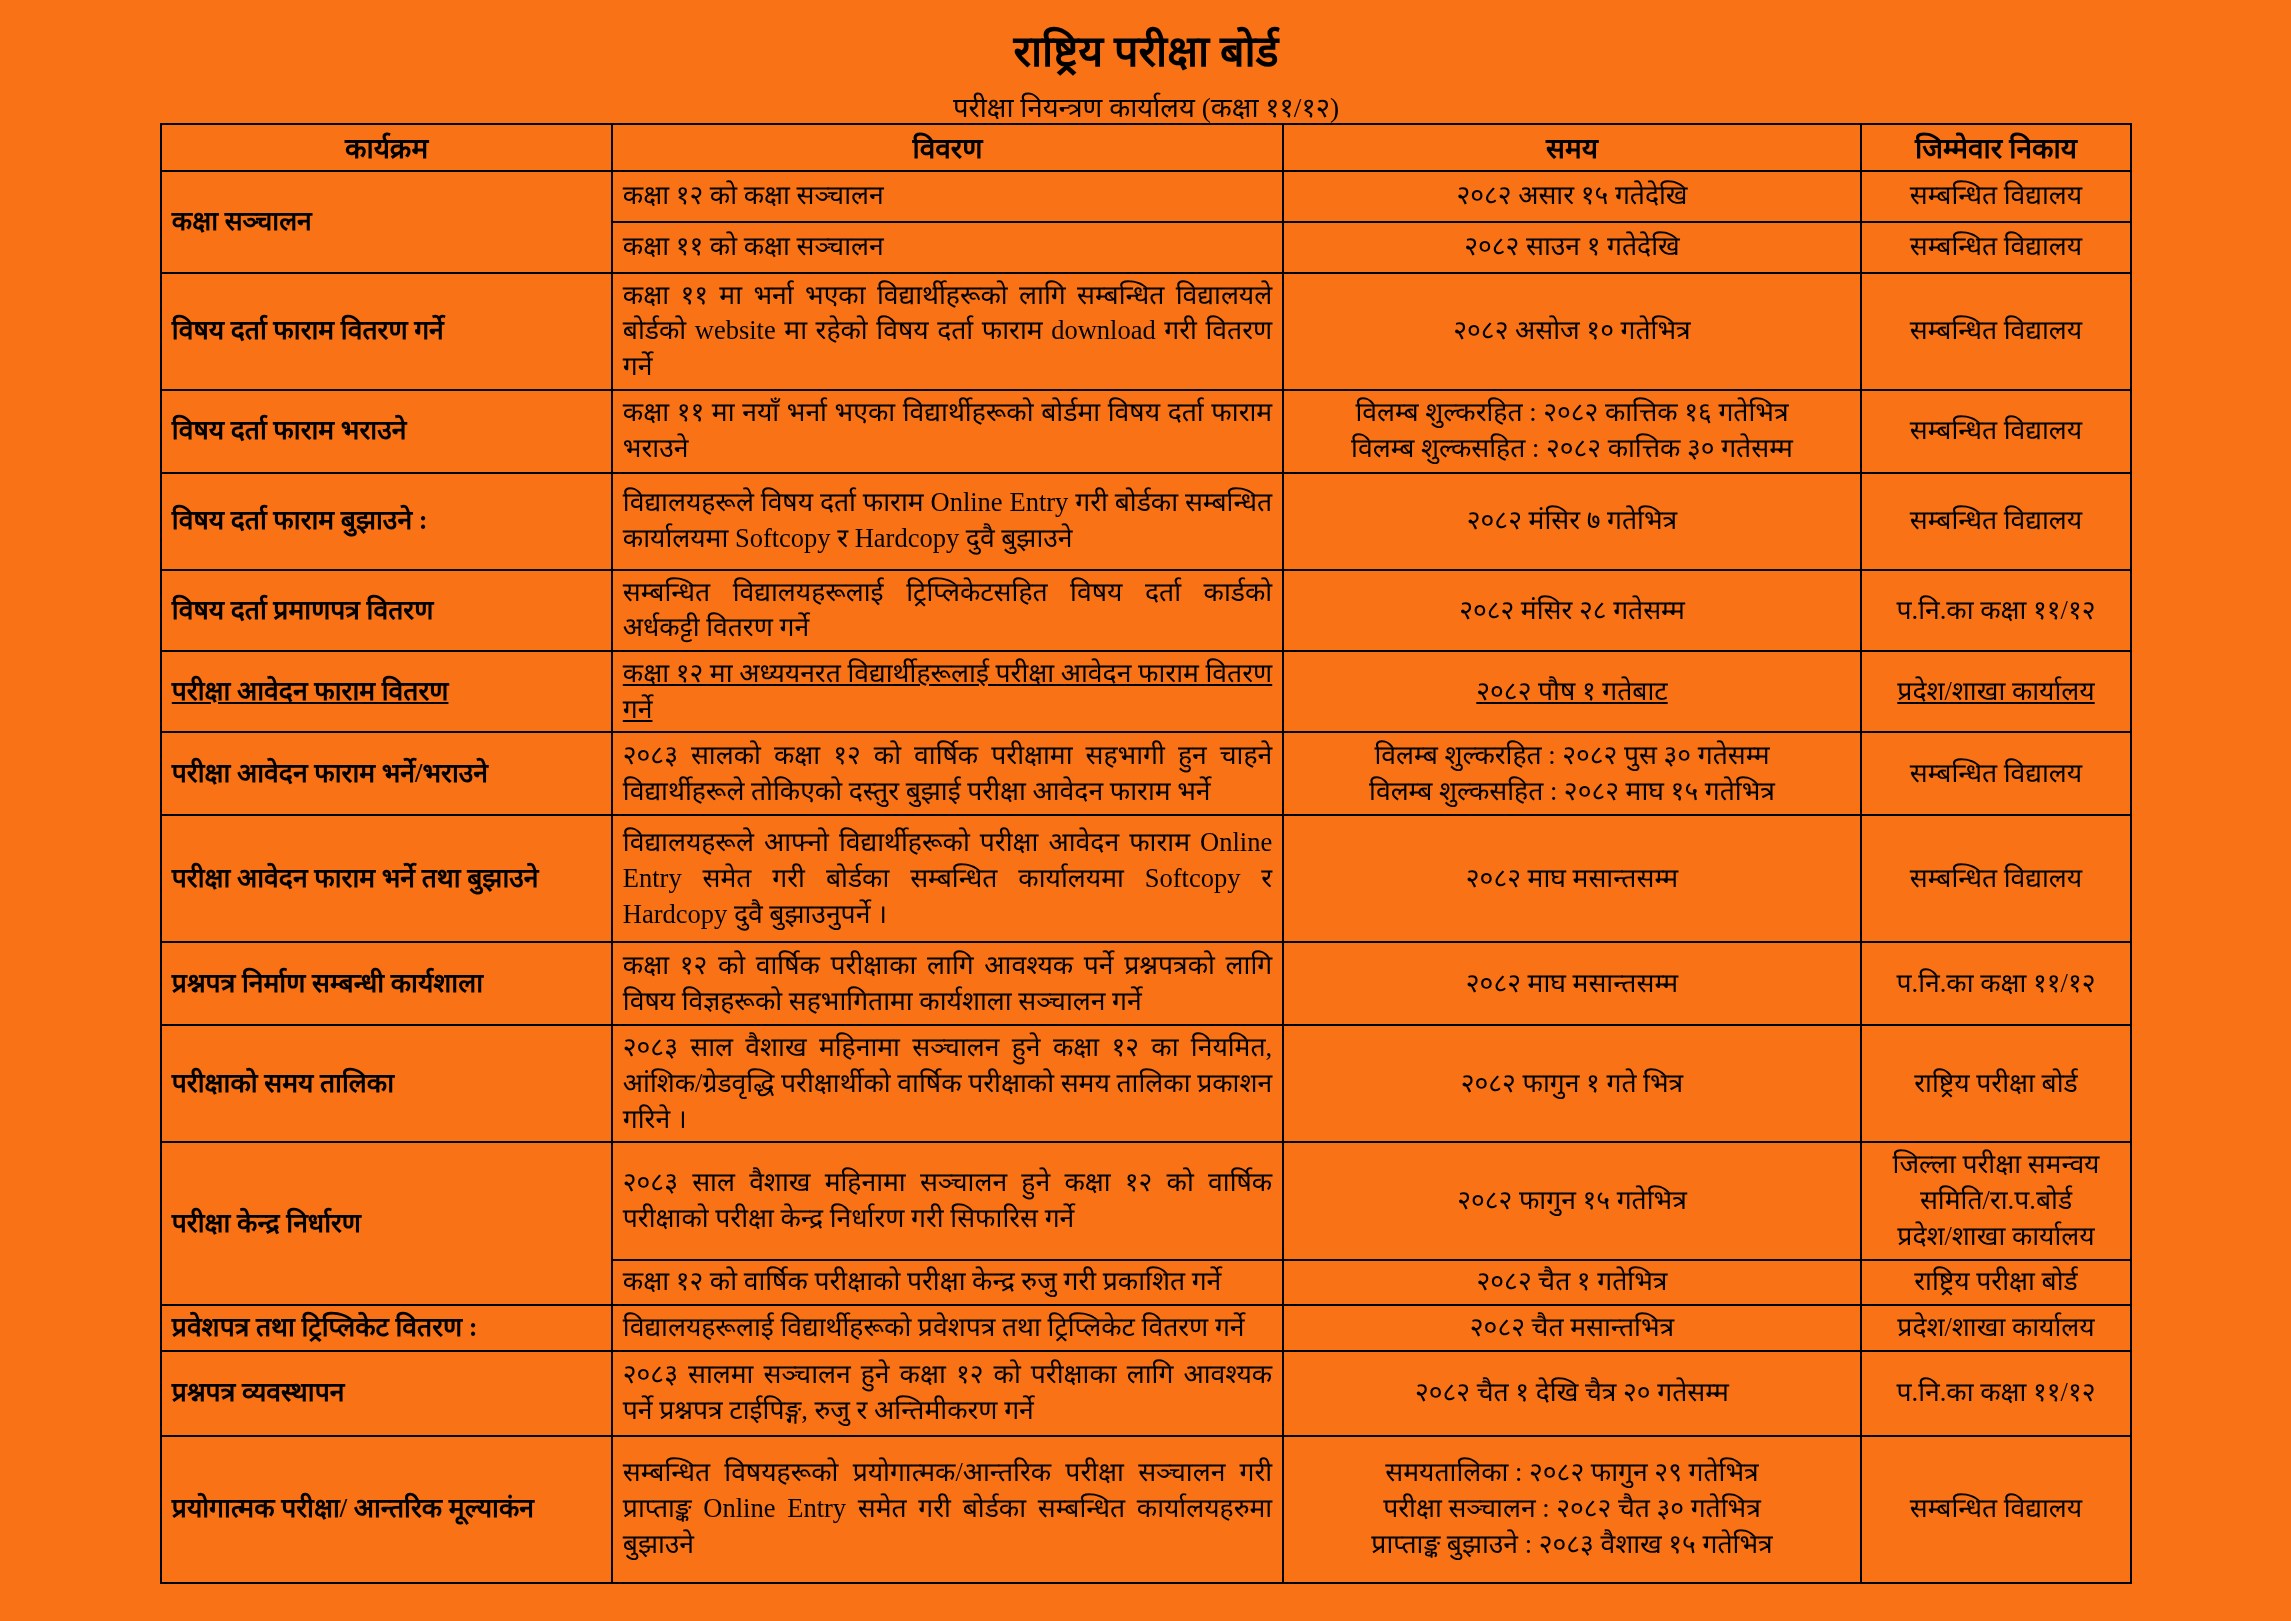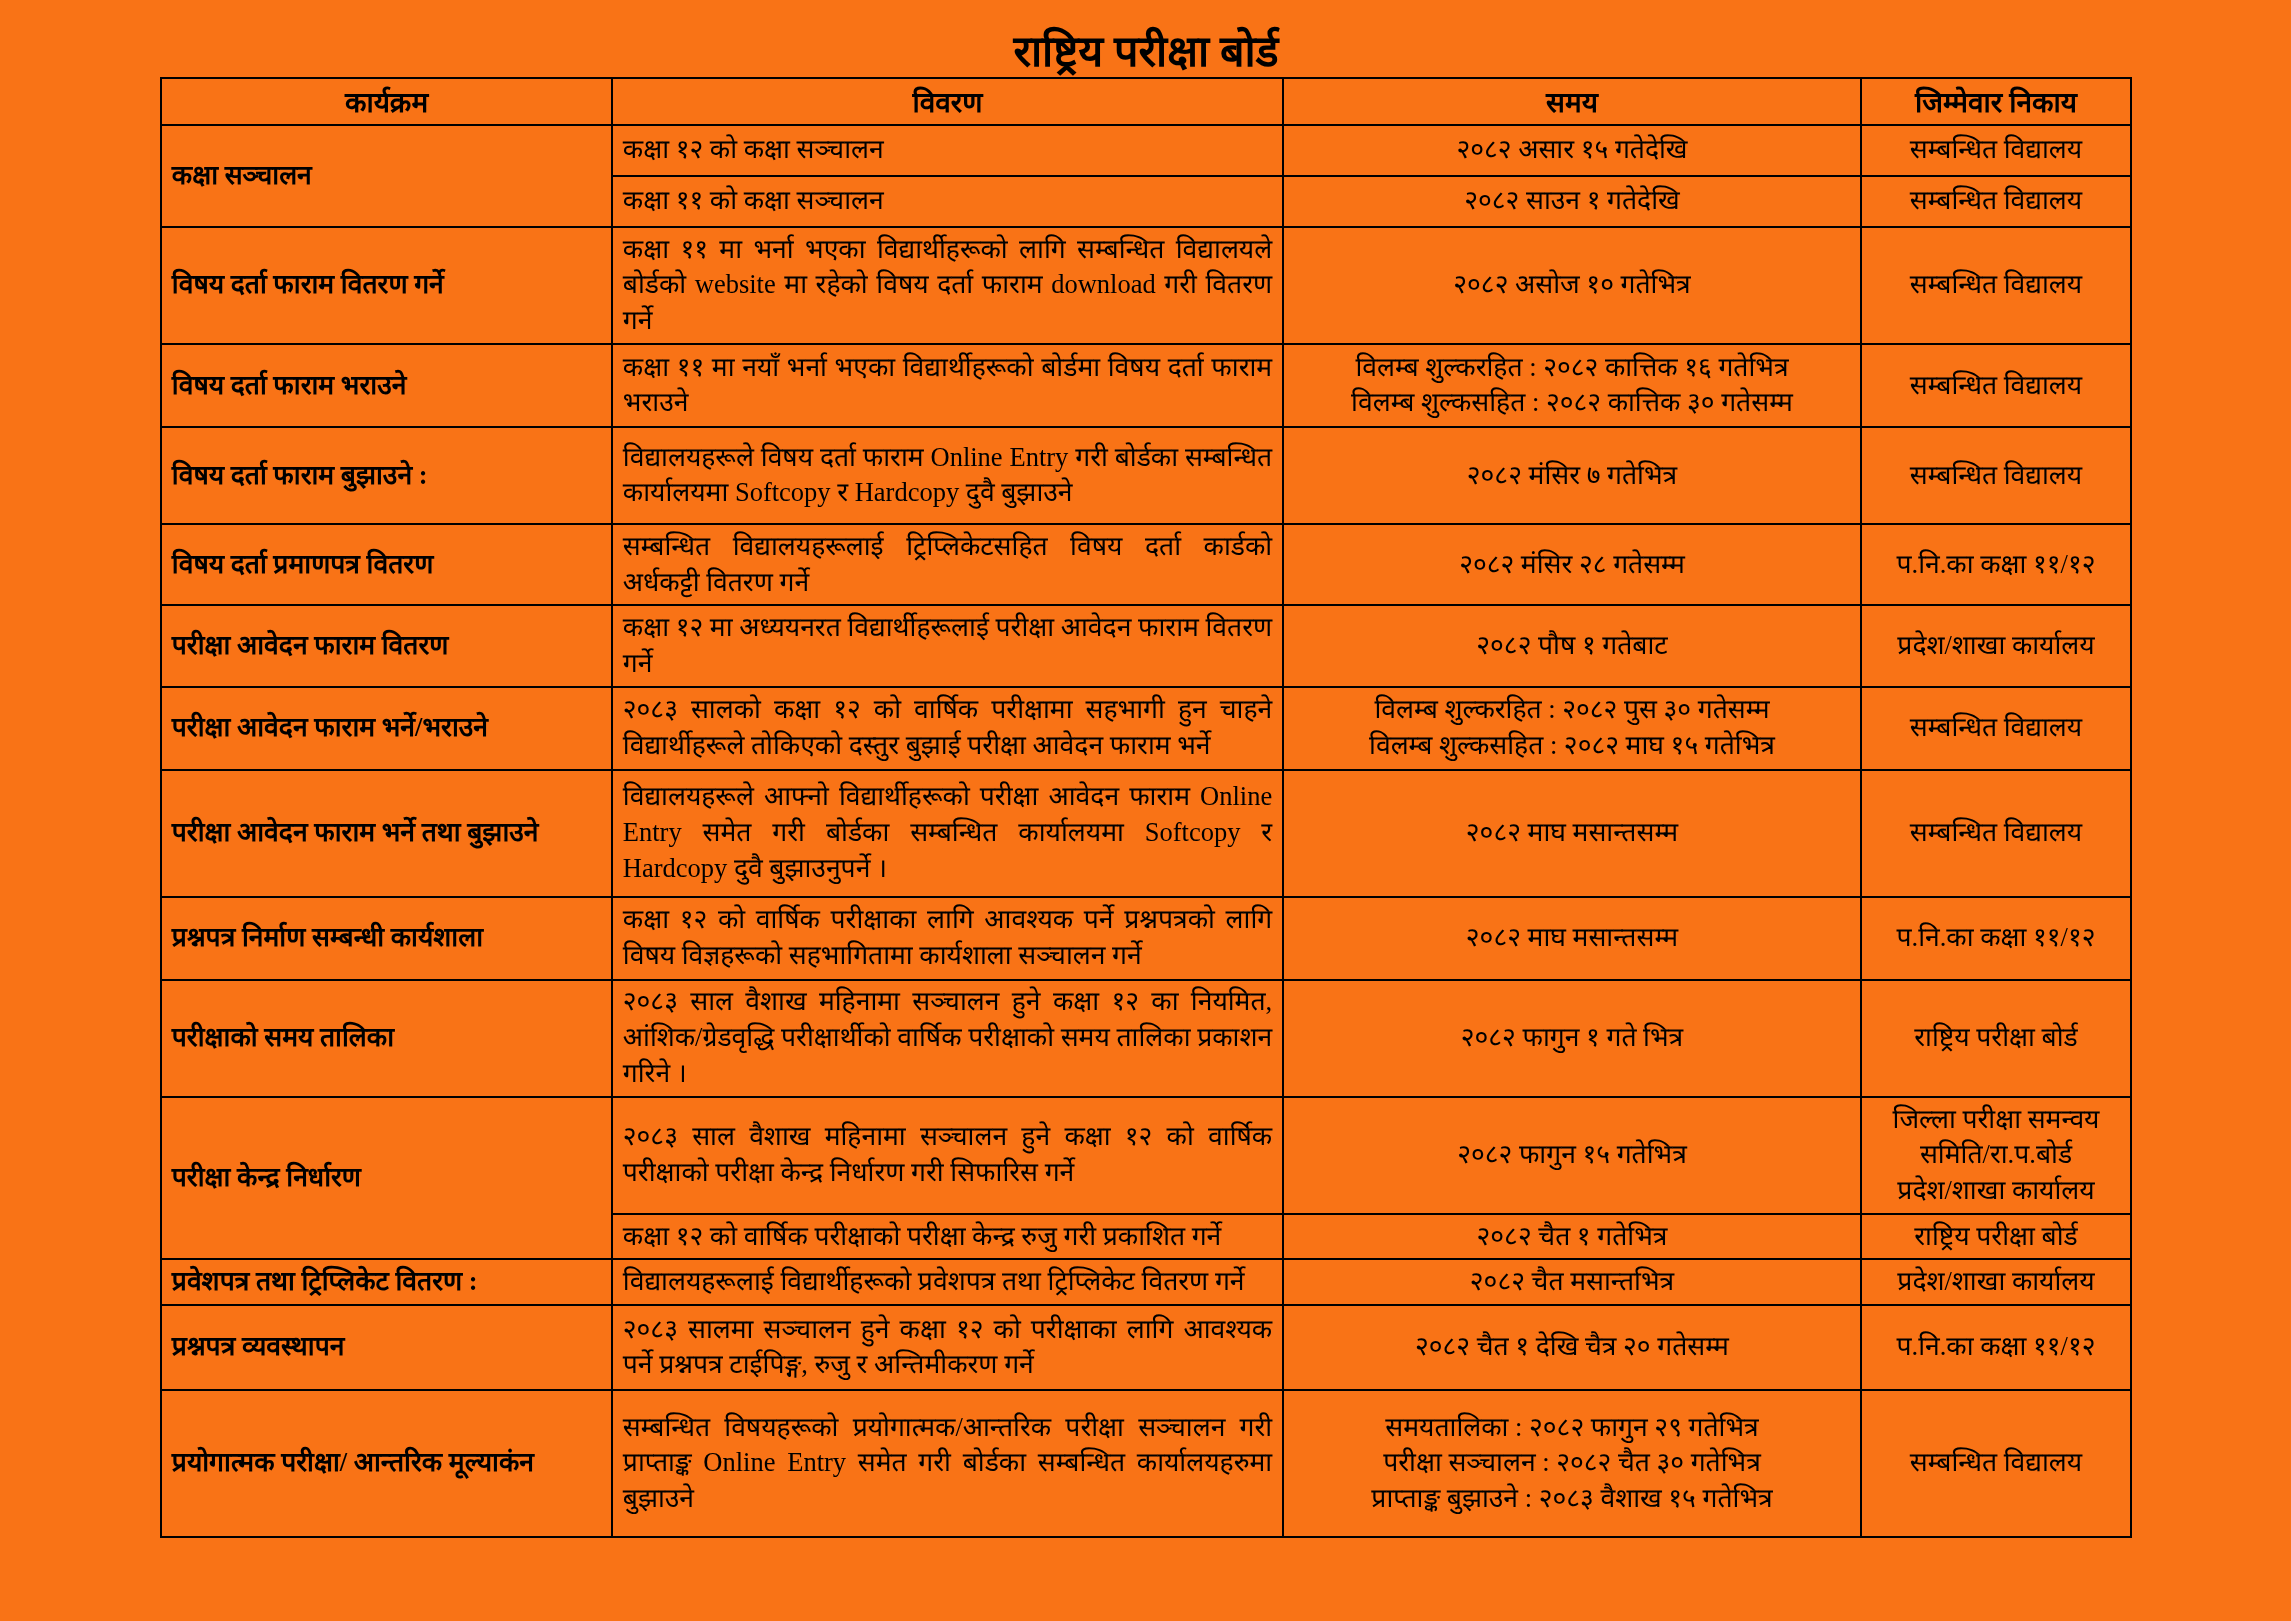--- a/index.html
+++ b/index.html
@@ -67,38 +67,39 @@
   td.cell-detail  { text-align: justify; }
   td.cell-time    { white-space: pre-line; text-align: center; margin-left: 32px; }
   td.cell-resp    { white-space: pre-line; text-align: center; }
 
   tbody tr:nth-child(1)  { height: 51px; }
   tbody tr:nth-child(2)  { height: 51px; }
   tbody tr:nth-child(3)  { height: 116px; }
   tbody tr:nth-child(4)  { height: 83px; }
   tbody tr:nth-child(5)  { height: 97px; }
   tbody tr:nth-child(6)  { height: 74px; }
-  tbody tr:nth-child(7)  { height: 61px; }
+  tbody tr:nth-child(7)  { height: 61px; text-decoration: underline; }
   tbody tr:nth-child(8)  { height: 83px; }
   tbody tr:nth-child(9)  { height: 127px; }
   tbody tr:nth-child(10) { height: 83px; }
   tbody tr:nth-child(11) { height: 98px; }
   tbody tr:nth-child(12) { height: 116px; }
   tbody tr:nth-child(13) { height: 35px; border-radius: 19px; }
   tbody tr:nth-child(14) { height: 39px; }
   tbody tr:nth-child(15) { height: 85px; }
   tbody tr:nth-child(16) { height: 147px; }
 </style>
 </head>
 <body>
 
 <div class="page">
 
   <div class="doc-header">
     <div class="doc-title">राष्ट्रिय परीक्षा बोर्ड</div>
+    <div class="doc-subtitle">परीक्षा नियन्त्रण कार्यालय (कक्षा ११/१२)</div>
   </div>
 
   <table class="schedule">
     <colgroup>
       <col class="c-program">
         <col class="c-detail">
         <col class="c-time">
         <col class="c-resp">
     </colgroup>
     <thead>

